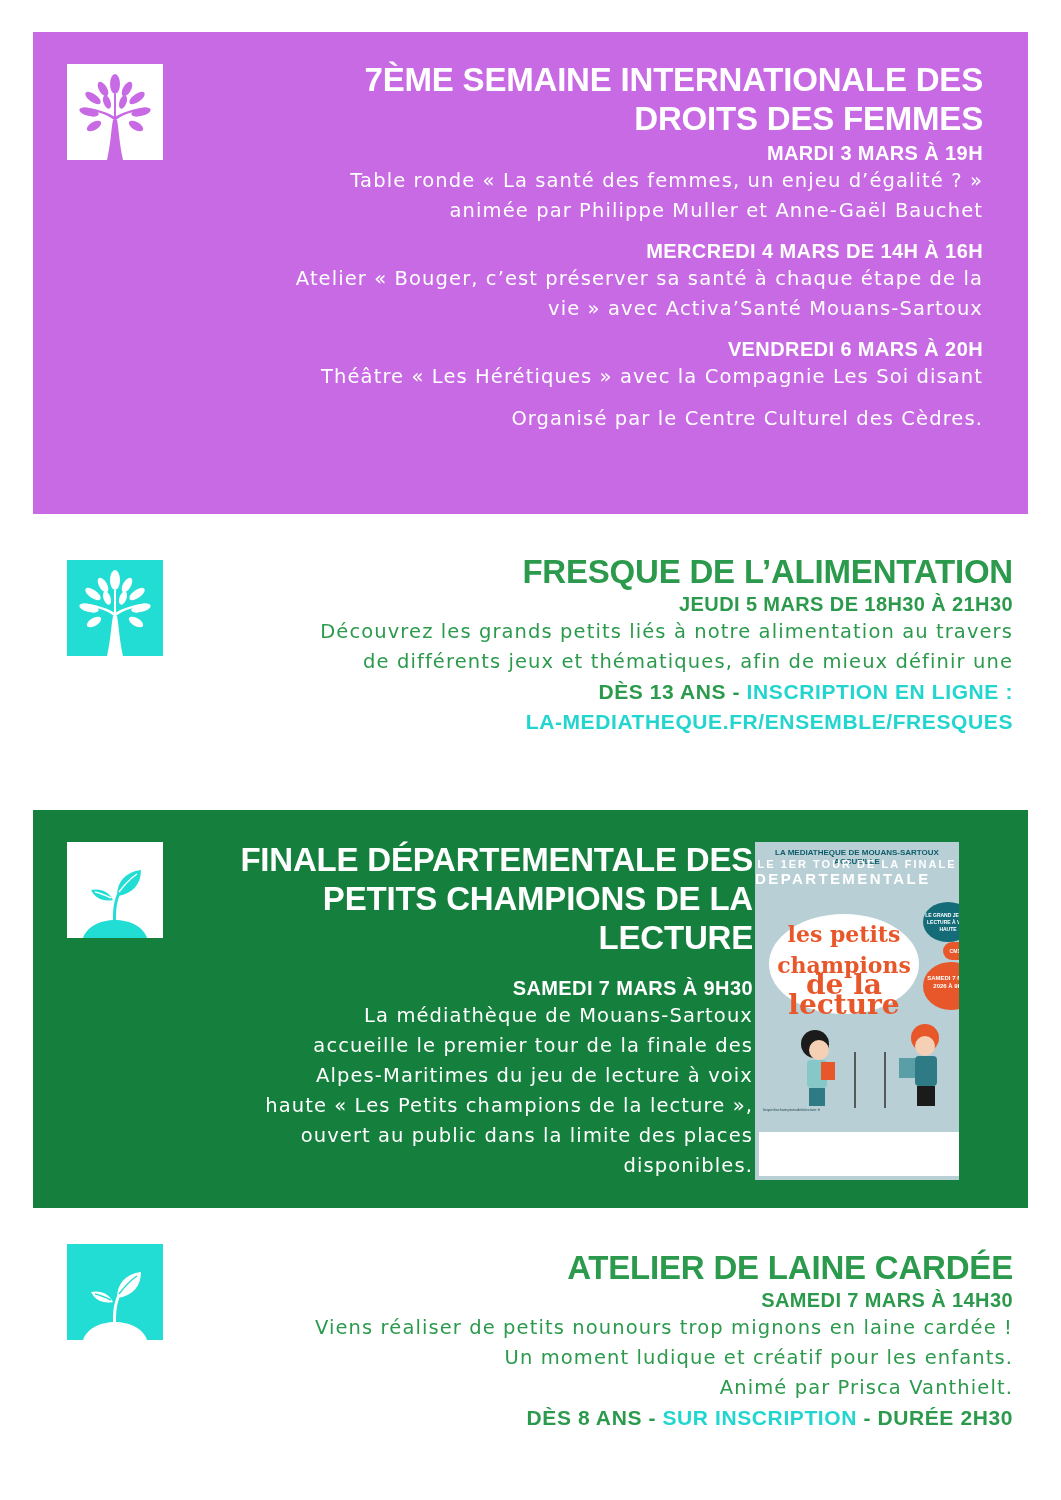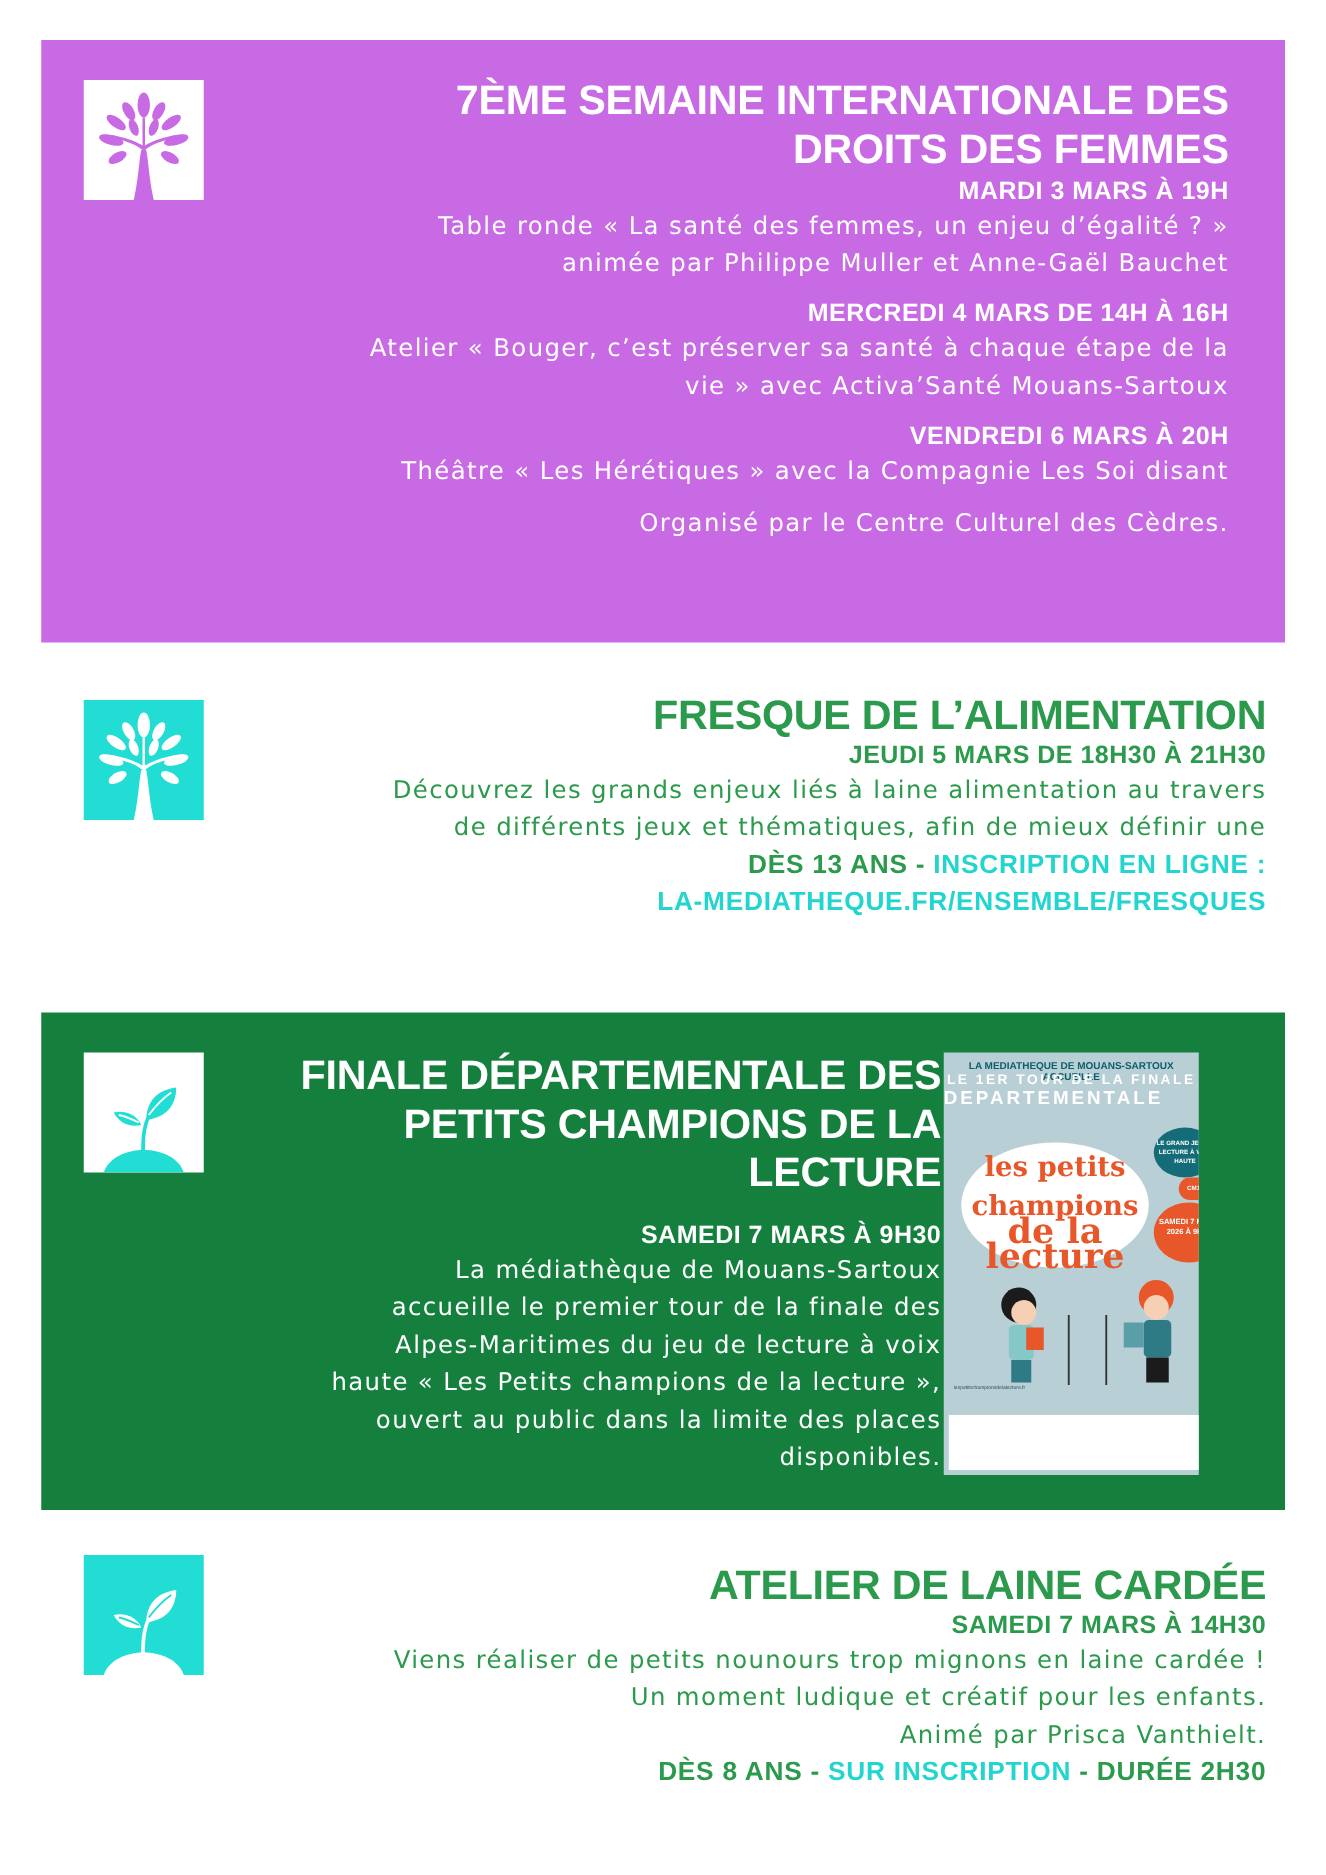--- a/index.html
+++ b/index.html
@@ -110,21 +110,21 @@
         <ellipse cx="27" cy="62" rx="4" ry="8" transform="rotate(-120 27 62)"></ellipse>
         <ellipse cx="69" cy="62" rx="4" ry="8" transform="rotate(120 69 62)"></ellipse>
         <ellipse cx="40" cy="38" rx="3.5" ry="7" transform="rotate(-20 40 38)"></ellipse>
         <ellipse cx="56" cy="38" rx="3.5" ry="7" transform="rotate(20 56 38)"></ellipse>
       </g>
     </svg>
   </div>
   <div class="content" style="top:22px;width:830px;">
     <div class="title green-text">FRESQUE DE L’ALIMENTATION</div>
     <div class="date green-text">JEUDI 5 MARS DE 18H30 À 21H30</div>
-    <div class="desc green-text">Découvrez les grands enjeux liés à laine alimentation au travers</div>
+    <div class="desc green-text">Découvrez les grands petits liés à notre alimentation au travers</div>
     <div class="desc green-text">de différents jeux et thématiques, afin de mieux définir une</div>
     <div class="tag">
       <span class="green-text">DÈS 13 ANS - </span><span class="teal-text">INSCRIPTION EN LIGNE :</span>
     </div>
     <div class="tag teal-text">LA-MEDIATHEQUE.FR/ENSEMBLE/FRESQUES</div>
   </div>
 </section>
 
 <section class="section sec-teal">
   <div class="icon-box" style="top:32px;background:#ffffff;">

